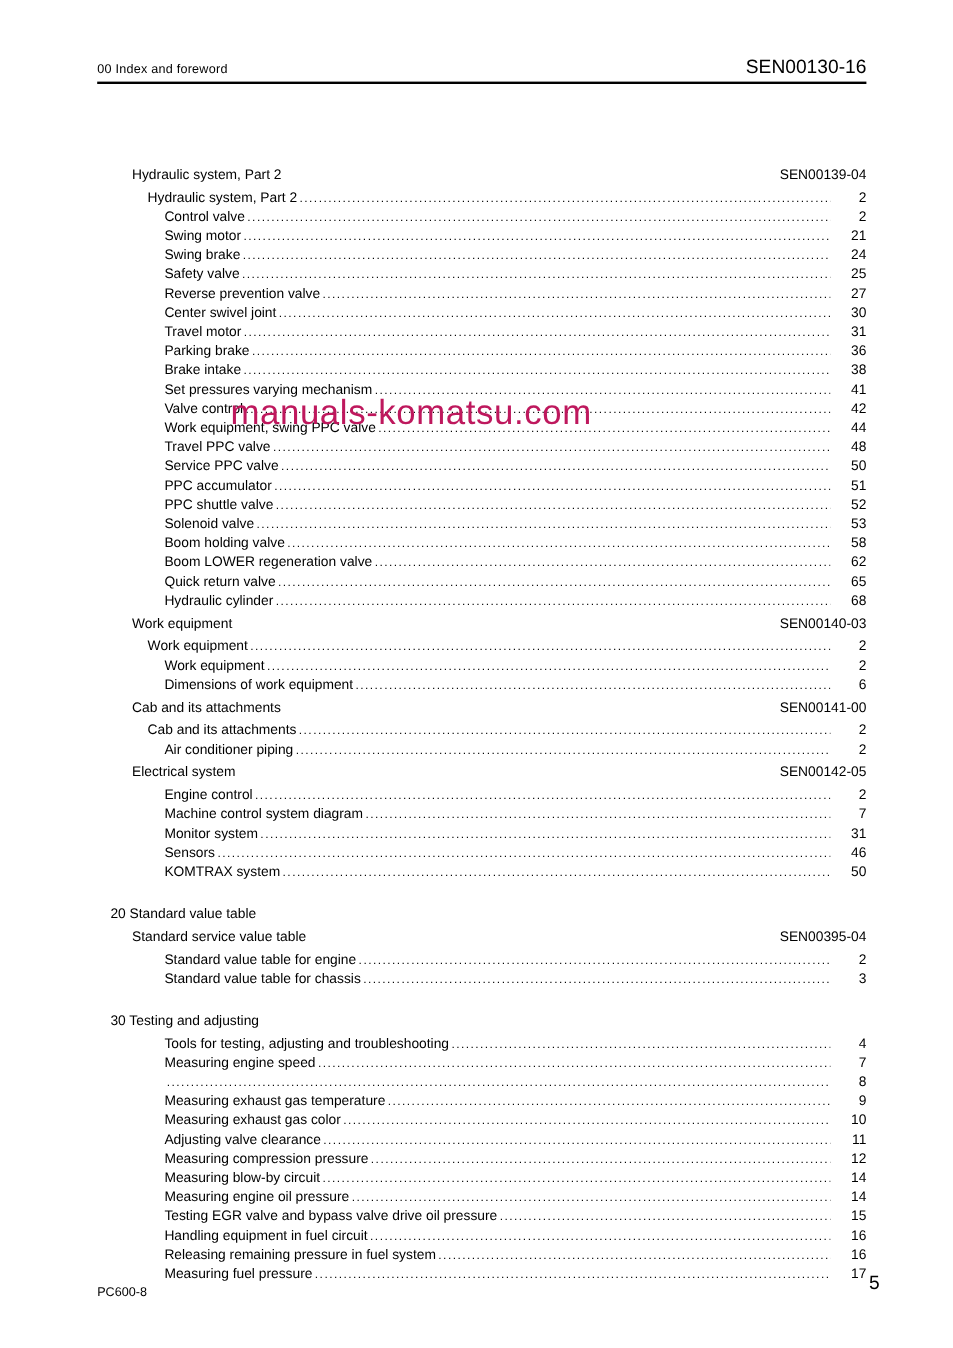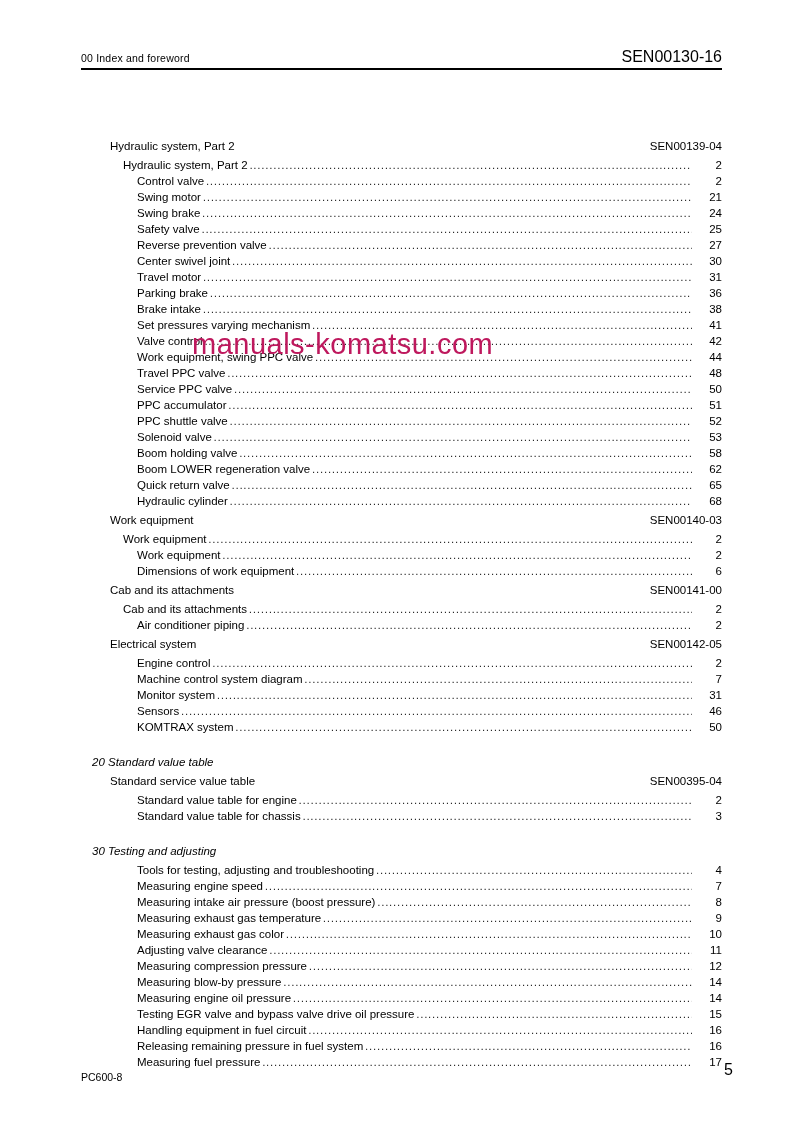--- a/index.html
+++ b/index.html
@@ -47,21 +47,21 @@
     margin-top: 40px;
   }
   .row {
     display: flex;
     align-items: baseline;
     height: 16px;
     line-height: 16px;
     font-size: 11.5px;
     white-space: nowrap;
   }
-  .row.chapter { padding-left: 11px; margin-top: 19px; margin-bottom: 3px; font-style: italic; }
+  .row.chapter { padding-left: 11px; margin-top: 19px; margin-bottom: 3px; }
   .row.section { padding-left: 29px; margin-top: 3px; margin-bottom: 3px; }
   .row.lvl2    { padding-left: 42px; }
   .row.lvl3    { padding-left: 56px; }
   .label { flex: 0 0 auto; }
   .spacer { flex: 1 1 auto; }
   .leader {
     flex: 1 1 auto;
     overflow: hidden;
     margin: 0 3px 0 2px;
     font-size: 10px;
@@ -314,21 +314,20 @@
         <span class="label">Tools for testing, adjusting and troubleshooting</span>
         <span class="leader">................................................................................................................................................................................................................................................................................................................................................................................................................</span>
         <span class="page-num">4</span>
       </div>
       <div class="row entry lvl3">
         <span class="label">Measuring engine speed</span>
         <span class="leader">................................................................................................................................................................................................................................................................................................................................................................................................................</span>
         <span class="page-num">7</span>
       </div>
       <div class="row entry lvl3">
-        <span class="label">Measuring intake air pressure (boost pressure)</span>
         <span class="leader">................................................................................................................................................................................................................................................................................................................................................................................................................</span>
         <span class="page-num">8</span>
       </div>
       <div class="row entry lvl3">
         <span class="label">Measuring exhaust gas temperature</span>
         <span class="leader">................................................................................................................................................................................................................................................................................................................................................................................................................</span>
         <span class="page-num">9</span>
       </div>
       <div class="row entry lvl3">
         <span class="label">Measuring exhaust gas color</span>
@@ -339,21 +338,21 @@
         <span class="label">Adjusting valve clearance</span>
         <span class="leader">................................................................................................................................................................................................................................................................................................................................................................................................................</span>
         <span class="page-num">11</span>
       </div>
       <div class="row entry lvl3">
         <span class="label">Measuring compression pressure</span>
         <span class="leader">................................................................................................................................................................................................................................................................................................................................................................................................................</span>
         <span class="page-num">12</span>
       </div>
       <div class="row entry lvl3">
-        <span class="label">Measuring blow-by pressure</span>
+        <span class="label">Measuring blow-by circuit</span>
         <span class="leader">................................................................................................................................................................................................................................................................................................................................................................................................................</span>
         <span class="page-num">14</span>
       </div>
       <div class="row entry lvl3">
         <span class="label">Measuring engine oil pressure</span>
         <span class="leader">................................................................................................................................................................................................................................................................................................................................................................................................................</span>
         <span class="page-num">14</span>
       </div>
       <div class="row entry lvl3">
         <span class="label">Testing EGR valve and bypass valve drive oil pressure</span>

